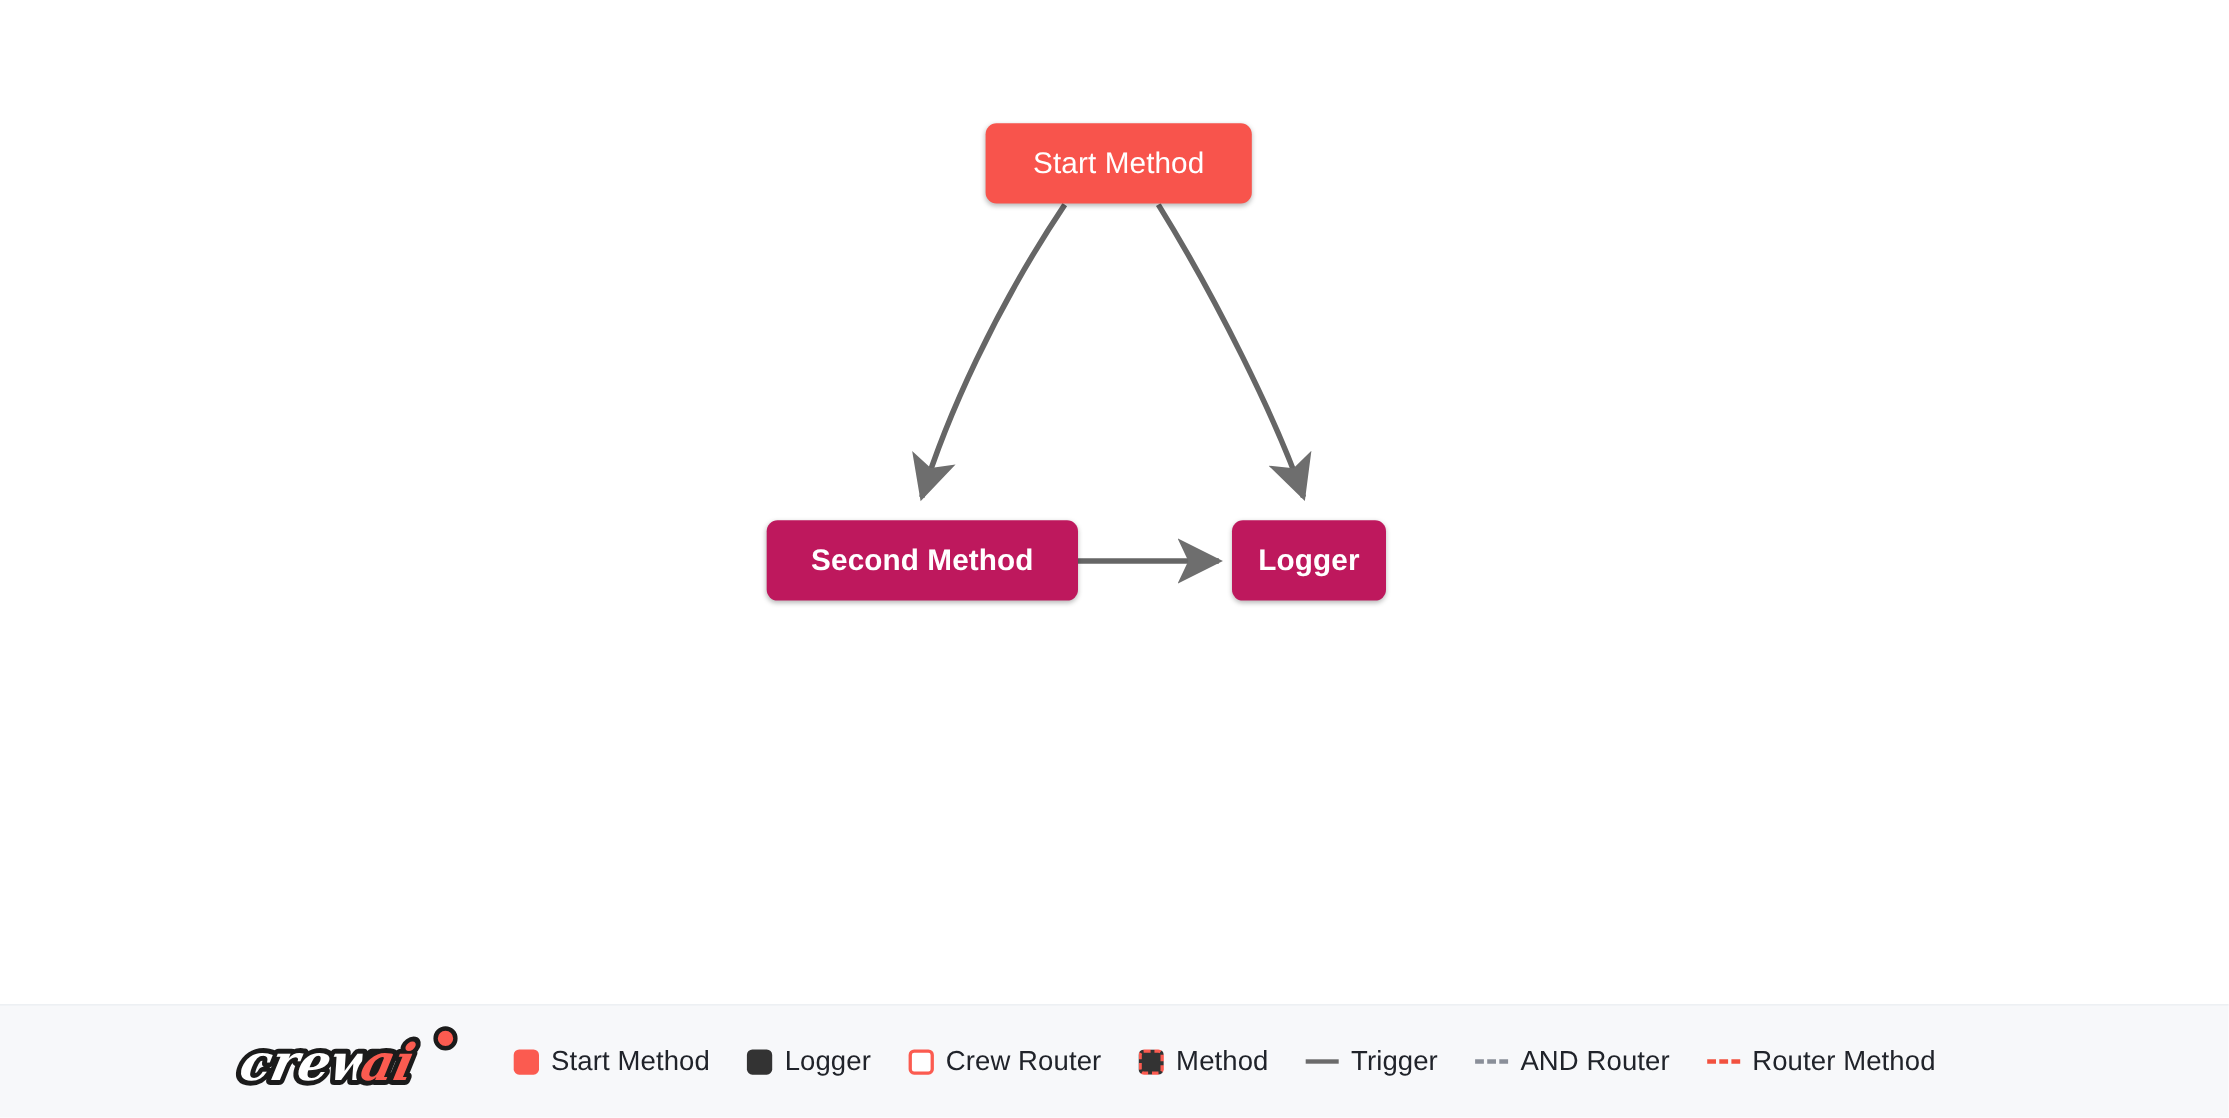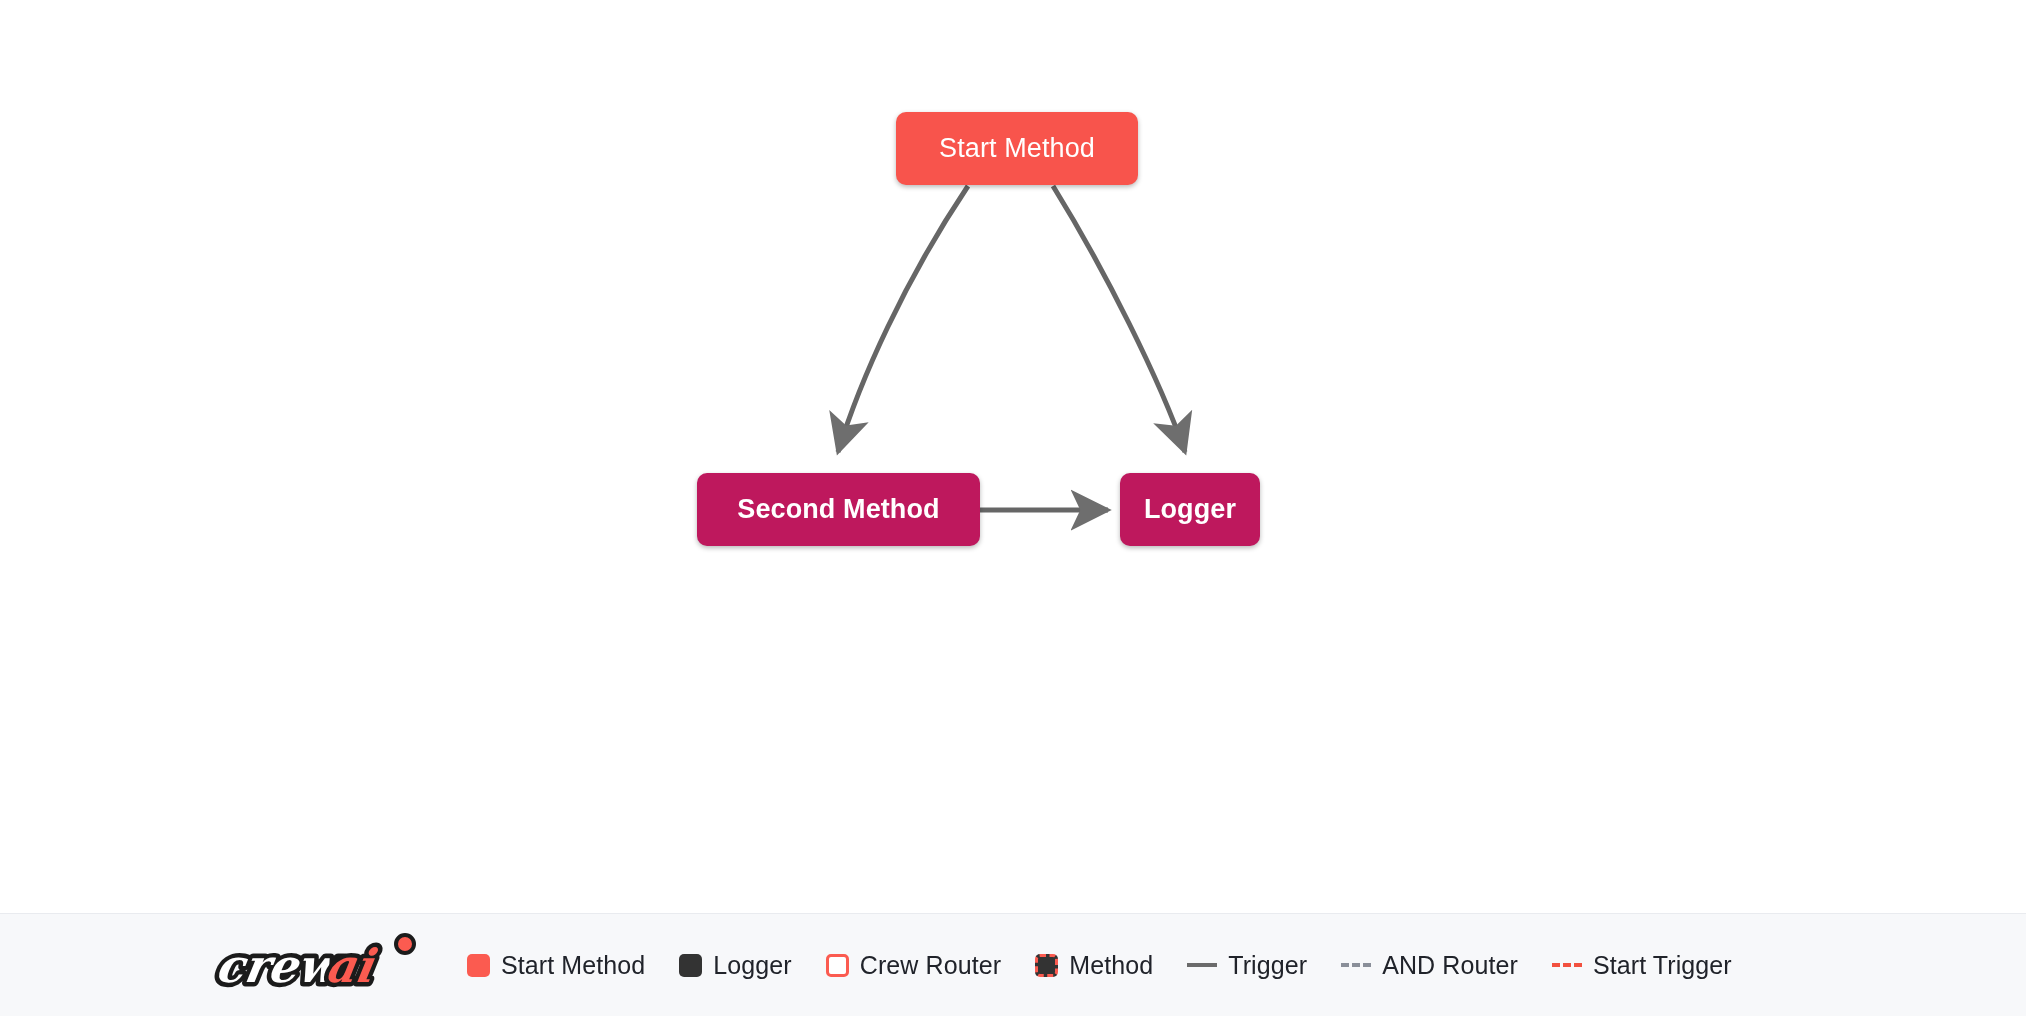--- a/index.html
+++ b/index.html
@@ -199,16 +199,16 @@
     <span class="legend-label">Trigger</span>
   </div>
 
   <div class="legend-item">
     <span class="line-swatch line-dashed"></span>
     <span class="legend-label">AND Router</span>
   </div>
 
   <div class="legend-item">
     <span class="line-swatch line-router"></span>
-    <span class="legend-label">Start Trigger</span>
+    <span class="legend-label">Router Method</span>
   </div>
 
 </div>
 
 </body></html>

